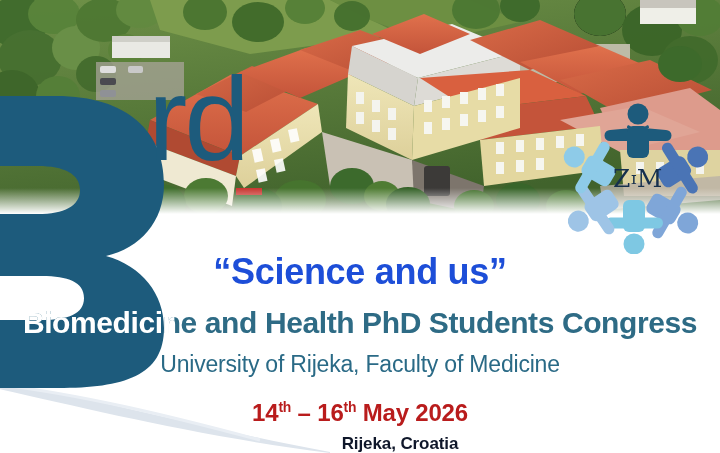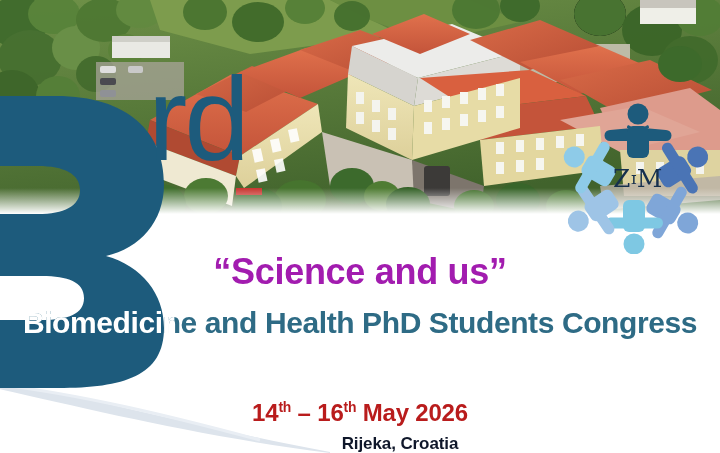--- a/index.html
+++ b/index.html
@@ -109,21 +109,21 @@
     text-align: center;
   }
 
   .congress-theme {
     position: absolute;
     left: 0;
     top: 37px;
     width: 720px;
     font-size: 36px;
     font-weight: bold;
-    color: #a21caf;
+    color: #1d4ed8;
     letter-spacing: -0.3px;
     white-space: nowrap;
   }
 
   
   .congress-subtitle {
     position: absolute;
     left: 0;
     top: 92px;
     width: 720px;
@@ -472,19 +472,20 @@
 
     <div class="congress-theme">“Science and us”</div>
 
     <div class="congress-subtitle">
       <span class="clip-wrap">
         <span class="sub-base">Biomedicine and Health PhD Students Congress</span>
         <span class="sub-over" id="subOver" style="clip-path: inset(0px 522.719px 0px 0px);">Biomedicine and Health PhD Students Congress</span>
       </span>
     </div>
 
+    <div class="congress-venue">University of Rijeka, Faculty of Medicine</div>
 
     <div class="congress-dates"><span>14</span><sup>th</sup><span> – </span><span>16</span><sup>th</sup><span> May 2026</span></div>
 
     <div class="congress-city">Rijeka, Croatia</div>
   </div>
 
 </div>
 
 </body></html>

